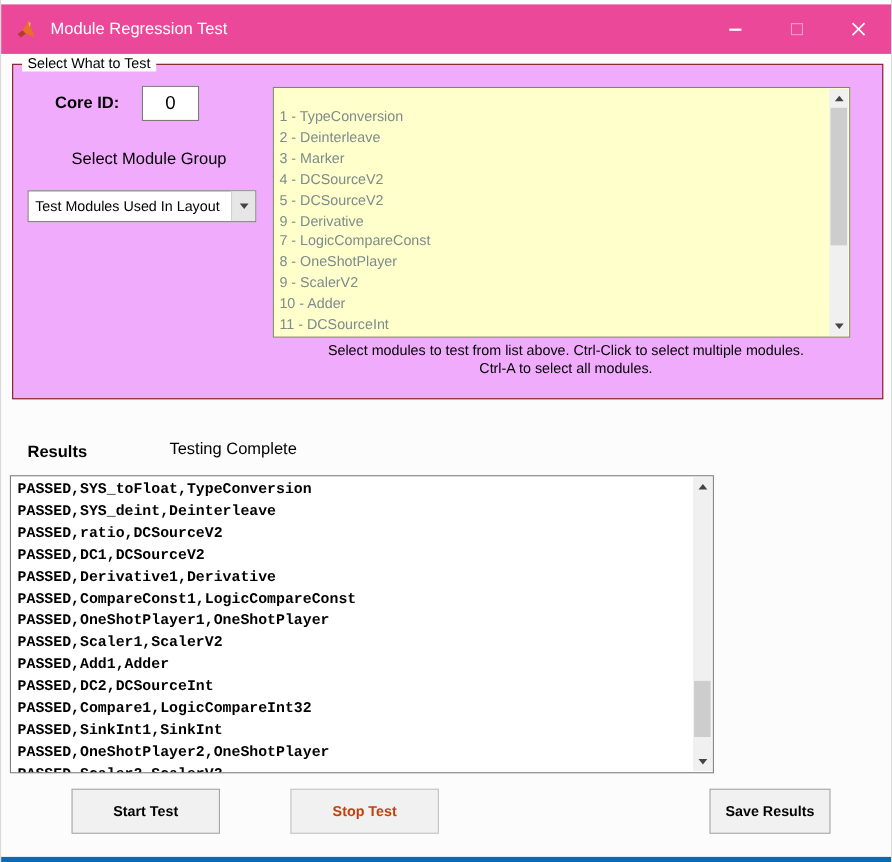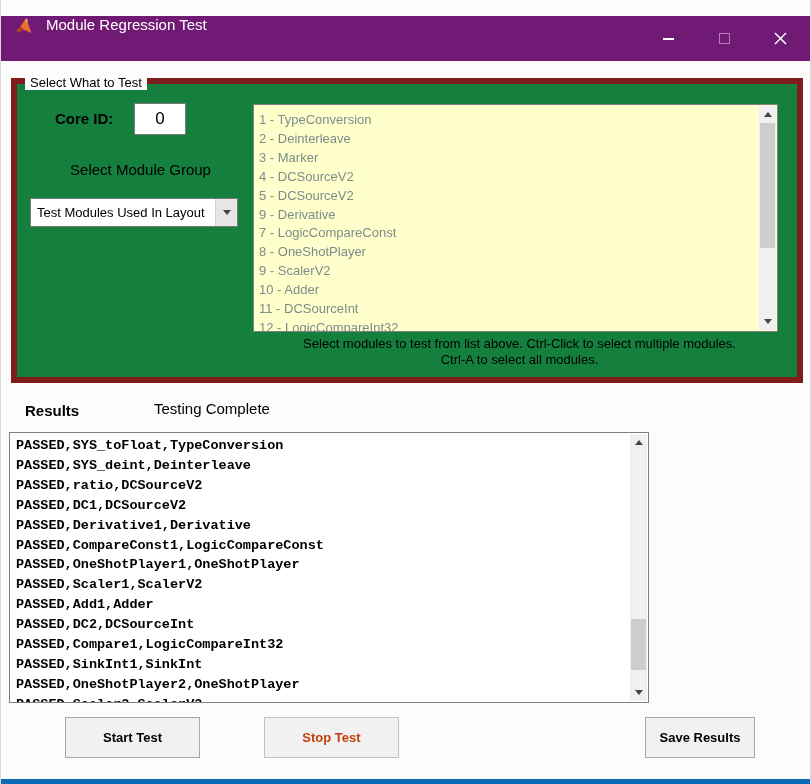--- a/index.html
+++ b/index.html
@@ -7,35 +7,35 @@
   body { font-family: "Liberation Sans", sans-serif; background: #ffffff; }
 
   .window {
     position: relative; width: 811px; height: 784px;
     background: #fcfcfc; overflow: hidden;
     border-left: 1px solid #d9d9d9; border-right: 1px solid #d9d9d9;
   }
 
   
   .titlebar {
-    position: absolute; left: 0; top: 16px; width: 100%; height: 45px;
-    background: #701a75; display: flex; padding-left: 14px;
+    position: absolute; left: 0; top: 4px; width: 100%; height: 45px;
+    background: #ec4899; display: flex; align-items: center; padding-left: 14px;
   }
   .app-icon { width: 20px; height: 20px; margin-right: 11px; display: inline-block; }
   .title { color: #ffffff; font-size: 15px; }
   .win-controls { position: absolute; right: 2px; top: 0; height: 45px; display: flex; }
   .win-btn { width: 56px; height: 45px; display: flex; align-items: center; justify-content: center; cursor: default; }
   .glyph-min { width: 11px; height: 2px; background: #ffffff; display: block; }
   .win-btn.dim { opacity: 0.45; }
   .glyph-max { width: 11px; height: 11px; border: 1.5px solid #ffffff; display: block; }
 
   
   .groupbox {
-    position: absolute; left: 10px; top: 78px; width: 792px; height: 305px;
-    border: 6px solid #7f1d1d; background: #15803d;
+    position: absolute; left: 10px; top: 58px; width: 792px; height: 305px;
+    border: 1px solid #7f1d1d; background: #f0abfc;
   }
   .legend {
     position: absolute; left: 8px; top: -9px; background: #fcfcfc;
     padding: 0 5px; font-size: 13px; color: #000;
   }
 
   .core-id-label { position: absolute; left: 38px; top: 26px; font-size: 15px; font-weight: bold; color: #000; }
   .core-id-input {
     position: absolute; left: 117px; top: 19px; width: 52px; height: 32px;
     border: 1px solid #7a7a7a; background: #fff; font-family: "Liberation Sans", sans-serif;
@@ -53,21 +53,21 @@
     display: flex; align-items: center; justify-content: center;
   }
   .tri-down { width: 0; height: 0; border-left: 4px solid transparent; border-right: 4px solid transparent; border-top: 5px solid #444; display: block; }
   .tri-up { width: 0; height: 0; border-left: 4px solid transparent; border-right: 4px solid transparent; border-bottom: 5px solid #444; display: block; }
 
   
   .module-list {
     position: absolute; left: 236px; top: 20px; width: 525px; height: 228px;
     border: 1px solid #808080; background: #ffffcc; overflow: hidden;
   }
-  .module-items { position: absolute; left: 0; top: 0; right: 17px; bottom: 0; overflow: hidden; padding: 6px 0 0 5px; }
+  .module-items { position: absolute; left: 0; top: 0; right: 17px; bottom: 0; overflow: hidden; padding: 17px 0 0 5px; }
   .module-item { font-size: 13px; line-height: 18.9px; color: #7d8c8c; white-space: nowrap; }
 
   
   .sbar { position: absolute; top: 1px; right: 1px; bottom: 1px; width: 17px; background: #f0f0f0; }
   .sb-btn { position: absolute; left: 0; width: 17px; height: 17px; background: #f0f0f0; display: flex; align-items: center; justify-content: center; }
   .sb-up { top: 0; }
   .sb-down { bottom: 0; }
   .sb-track { position: absolute; left: 0; top: 17px; bottom: 17px; width: 17px; }
   .sb-thumb { position: absolute; left: 1px; width: 15px; background: #cdcdcd; }
 

